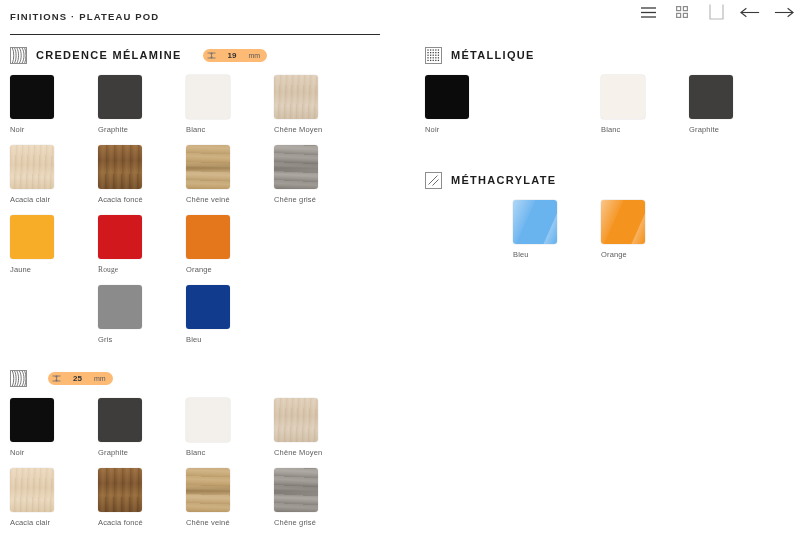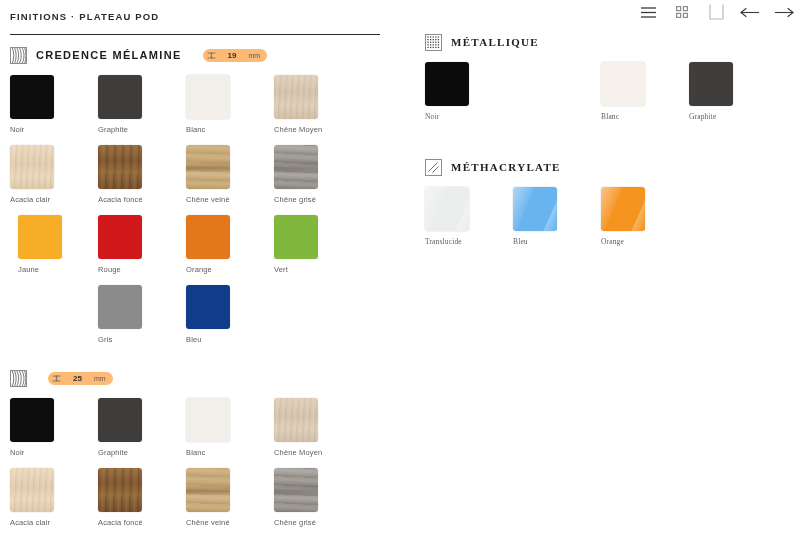--- a/index.html
+++ b/index.html
@@ -30,21 +30,21 @@
     display:flex;align-items:center;gap:14px;
   }
   .ticon{
     width:20px;height:20px;display:flex;align-items:center;justify-content:center;
     color:#3a3a3a;
   }
   .ticon svg{display:block;}
 
   
   .col-left{position:absolute;left:0;top:44px;width:400px;}
-  .col-right{position:absolute;left:415px;top:31px;width:385px;font-family:Liberation Serif, serif;}
+  .col-right{position:absolute;left:415px;top:44px;width:385px;}
 
   
   .section{position:relative;}
   .sec-head{
     display:flex;align-items:center;gap:9px;
     height:22px;margin-left:10px;
   }
   .sec-icon{
     width:17px;height:17px;border:1px solid #8d8d8d;
     box-sizing:border-box;overflow:hidden;flex:0 0 auto;
@@ -214,35 +214,31 @@
             <div class="lbl">Chêne veiné</div>
           </div>
           <div class="cell" style="left: 274px;">
             <div class="sw  " style="background:linear-gradient(180deg,#a8a39d 0%,#97918b 35%,#7f7a74 52%,#a39e98 66%,#8d8882 100%);">
               <div style="position:absolute;inset:0;background:repeating-linear-gradient(3deg,rgba(70,66,62,.20) 0px,rgba(70,66,62,0) 3px,rgba(240,238,235,.13) 6px,rgba(70,66,62,0) 9px);"></div>
             </div>
             <div class="lbl">Chêne grisé</div>
           </div>
         </div>
         <div class="row">
-          <div class="cell" style="left: 18px;">
+          <div class="cell" style="left: 10px;">
             <div class="sw  " style="background:#f8ad28;"></div>
             <div class="lbl">Jaune</div>
           </div>
-          <div class="cell" style="left: 98px;">
+          <div class="cell" style="left: 98px; font-family: Liberation Serif, serif;">
             <div class="sw  " style="background:#d0181d;"></div>
             <div class="lbl">Rouge</div>
           </div>
           <div class="cell" style="left: 186px;">
             <div class="sw  " style="background:#e4761b;"></div>
             <div class="lbl">Orange</div>
-          </div>
-          <div class="cell" style="left: 274px;">
-            <div class="sw  " style="background:#81b73c;"></div>
-            <div class="lbl">Vert</div>
           </div>
         </div>
         <div class="row">
           <div class="cell" style="left: 98px;">
             <div class="sw  " style="background:#8b8b8b;"></div>
             <div class="lbl">Gris</div>
           </div>
           <div class="cell" style="left: 186px;">
             <div class="sw  " style="background:#113b8c;"></div>
             <div class="lbl">Bleu</div>
@@ -389,24 +385,20 @@
             <g stroke="#4a4a4a" stroke-width="0.8" fill="none">
               <line x1="2.5" y1="11.5" x2="11.5" y2="2.5"></line>
               <line x1="6.5" y1="12.5" x2="12.5" y2="6.5"></line>
             </g>
           </svg>
         </span>
         <span class="sec-title">MÉTHACRYLATE</span>
       </div>
       <div class="grid">
         <div class="row">
-          <div class="cell" style="left: 10px;">
-            <div class="sw light gloss" style="background:linear-gradient(145deg,#eceded 0%,#eceded 100%);"></div>
-            <div class="lbl">Translucide</div>
-          </div>
           <div class="cell" style="left: 98px;">
             <div class="sw light gloss" style="background:linear-gradient(145deg,#69b3ef 0%,#69b3ef 100%);"></div>
             <div class="lbl">Bleu</div>
           </div>
           <div class="cell" style="left: 186px;">
             <div class="sw light gloss" style="background:linear-gradient(145deg,#f5931f 0%,#f5931f 100%);"></div>
             <div class="lbl">Orange</div>
           </div>
         </div>
       </div>

